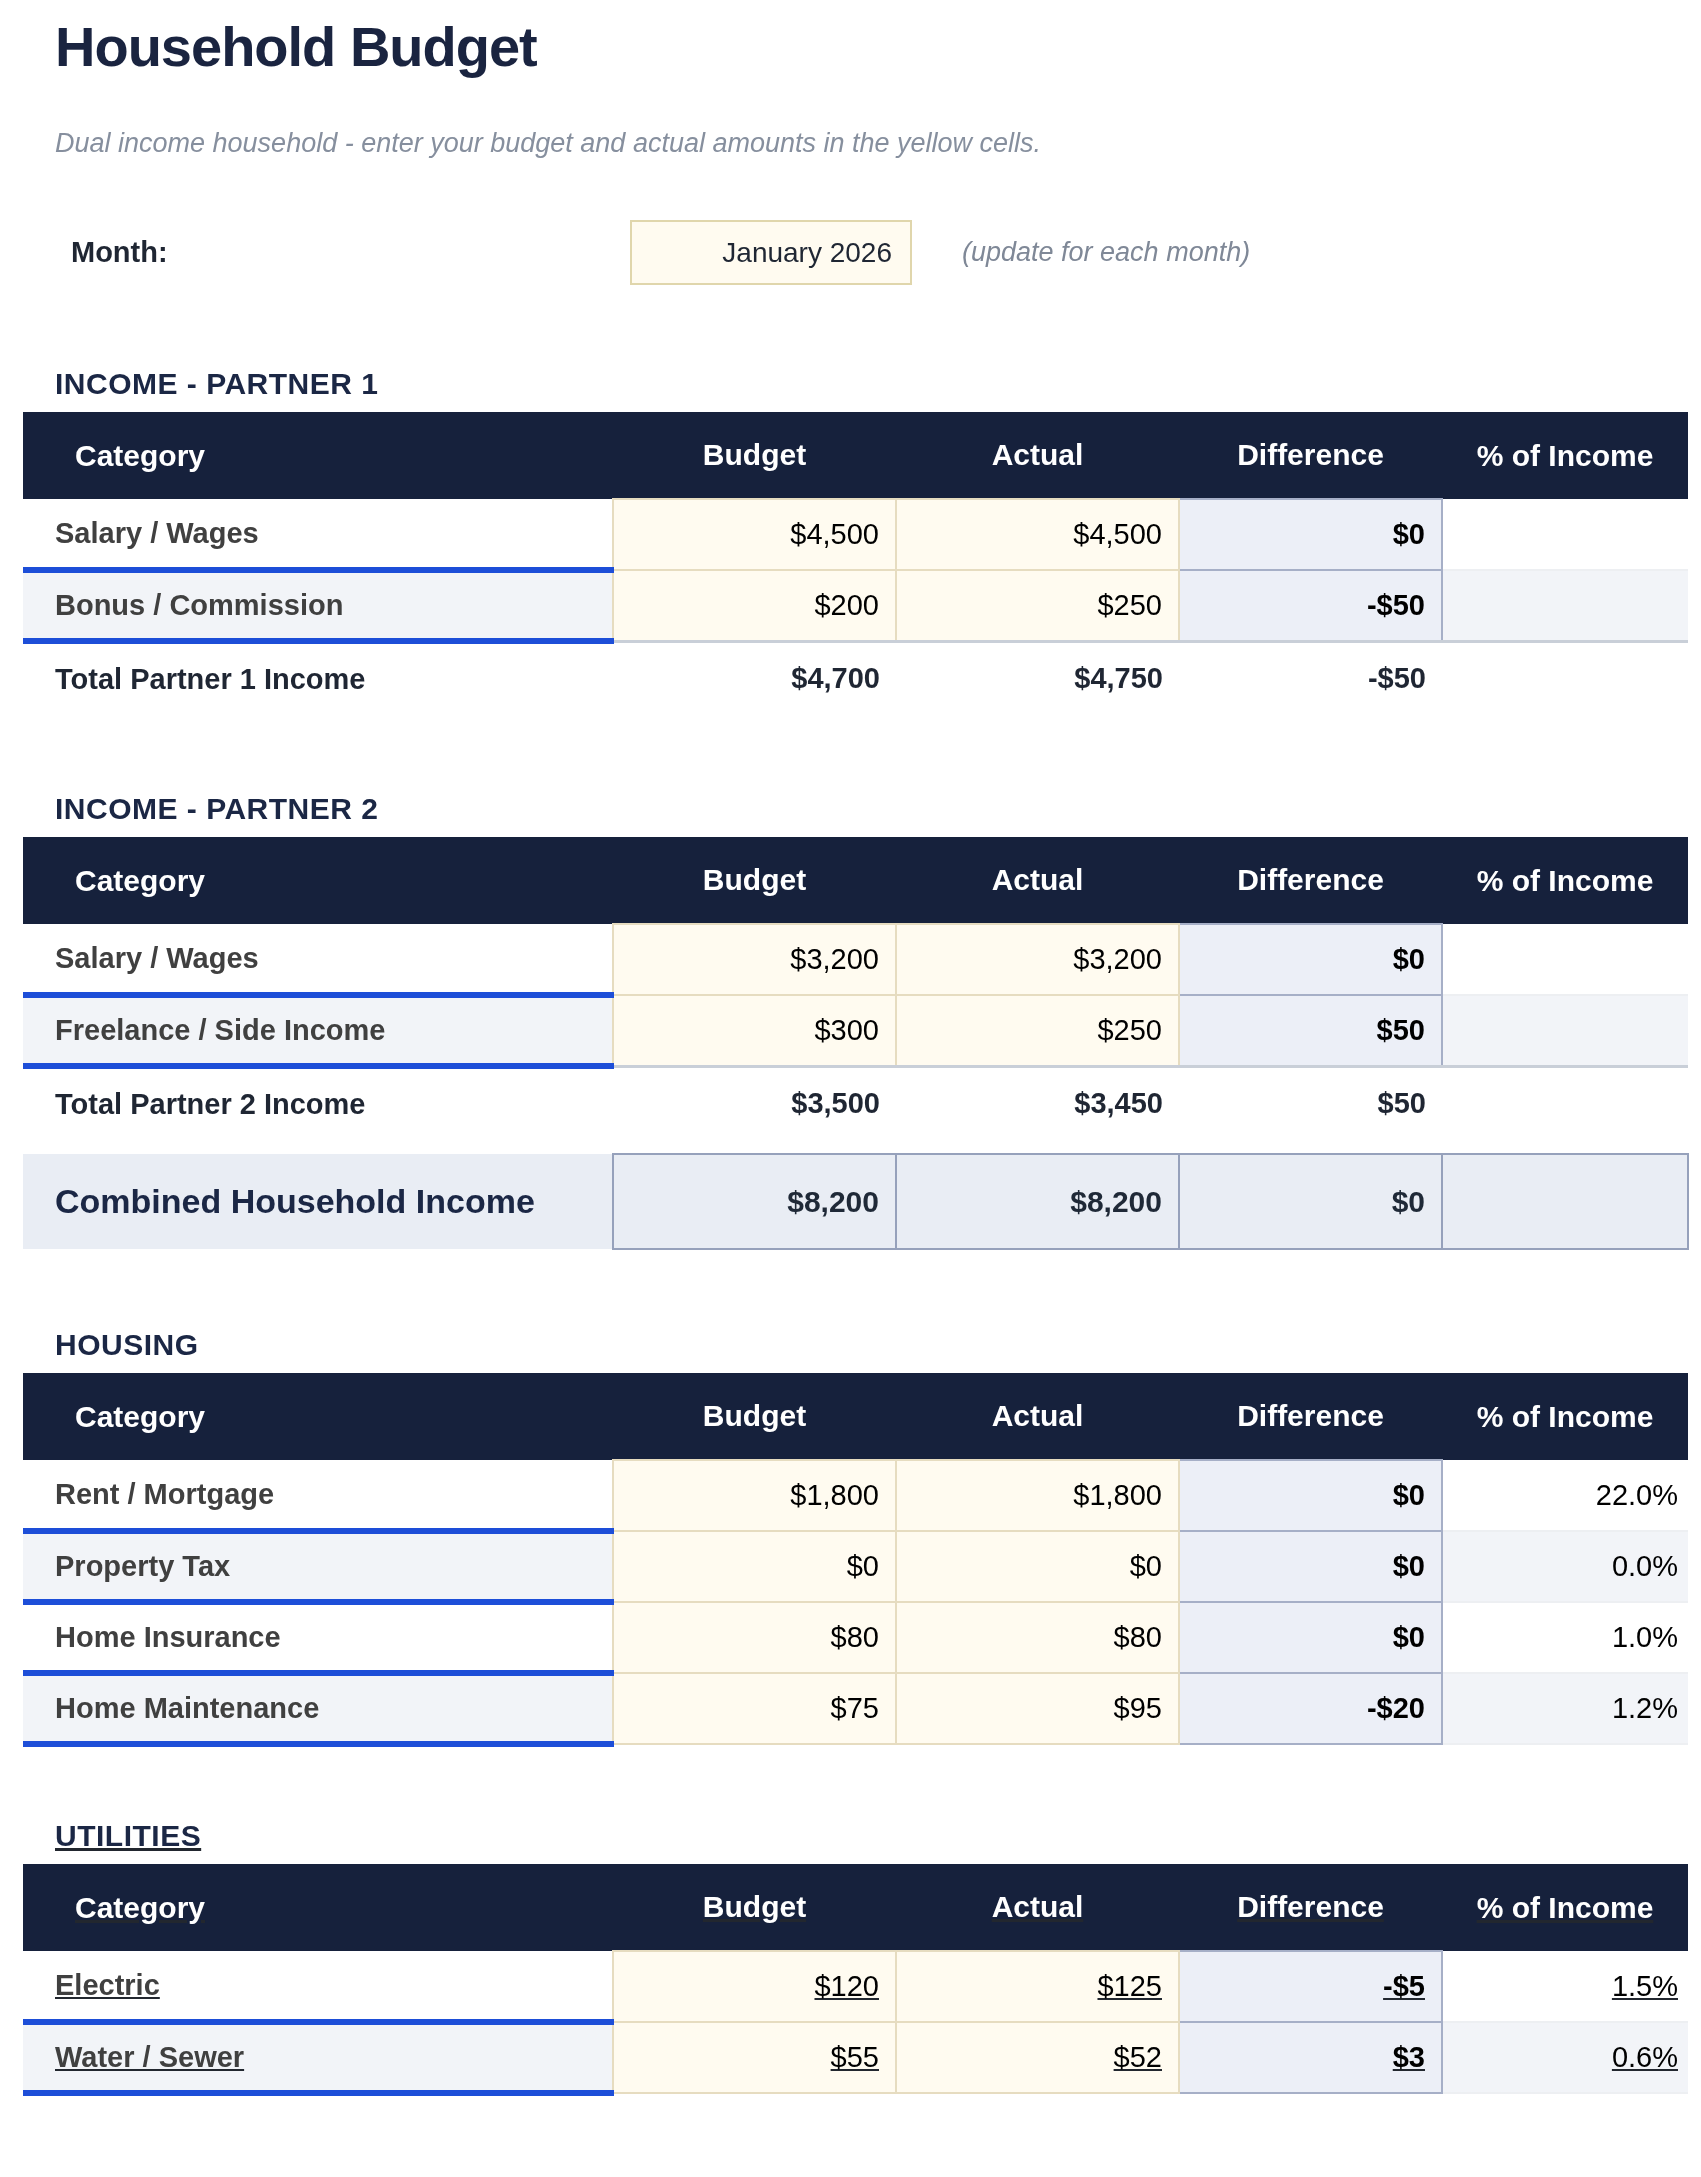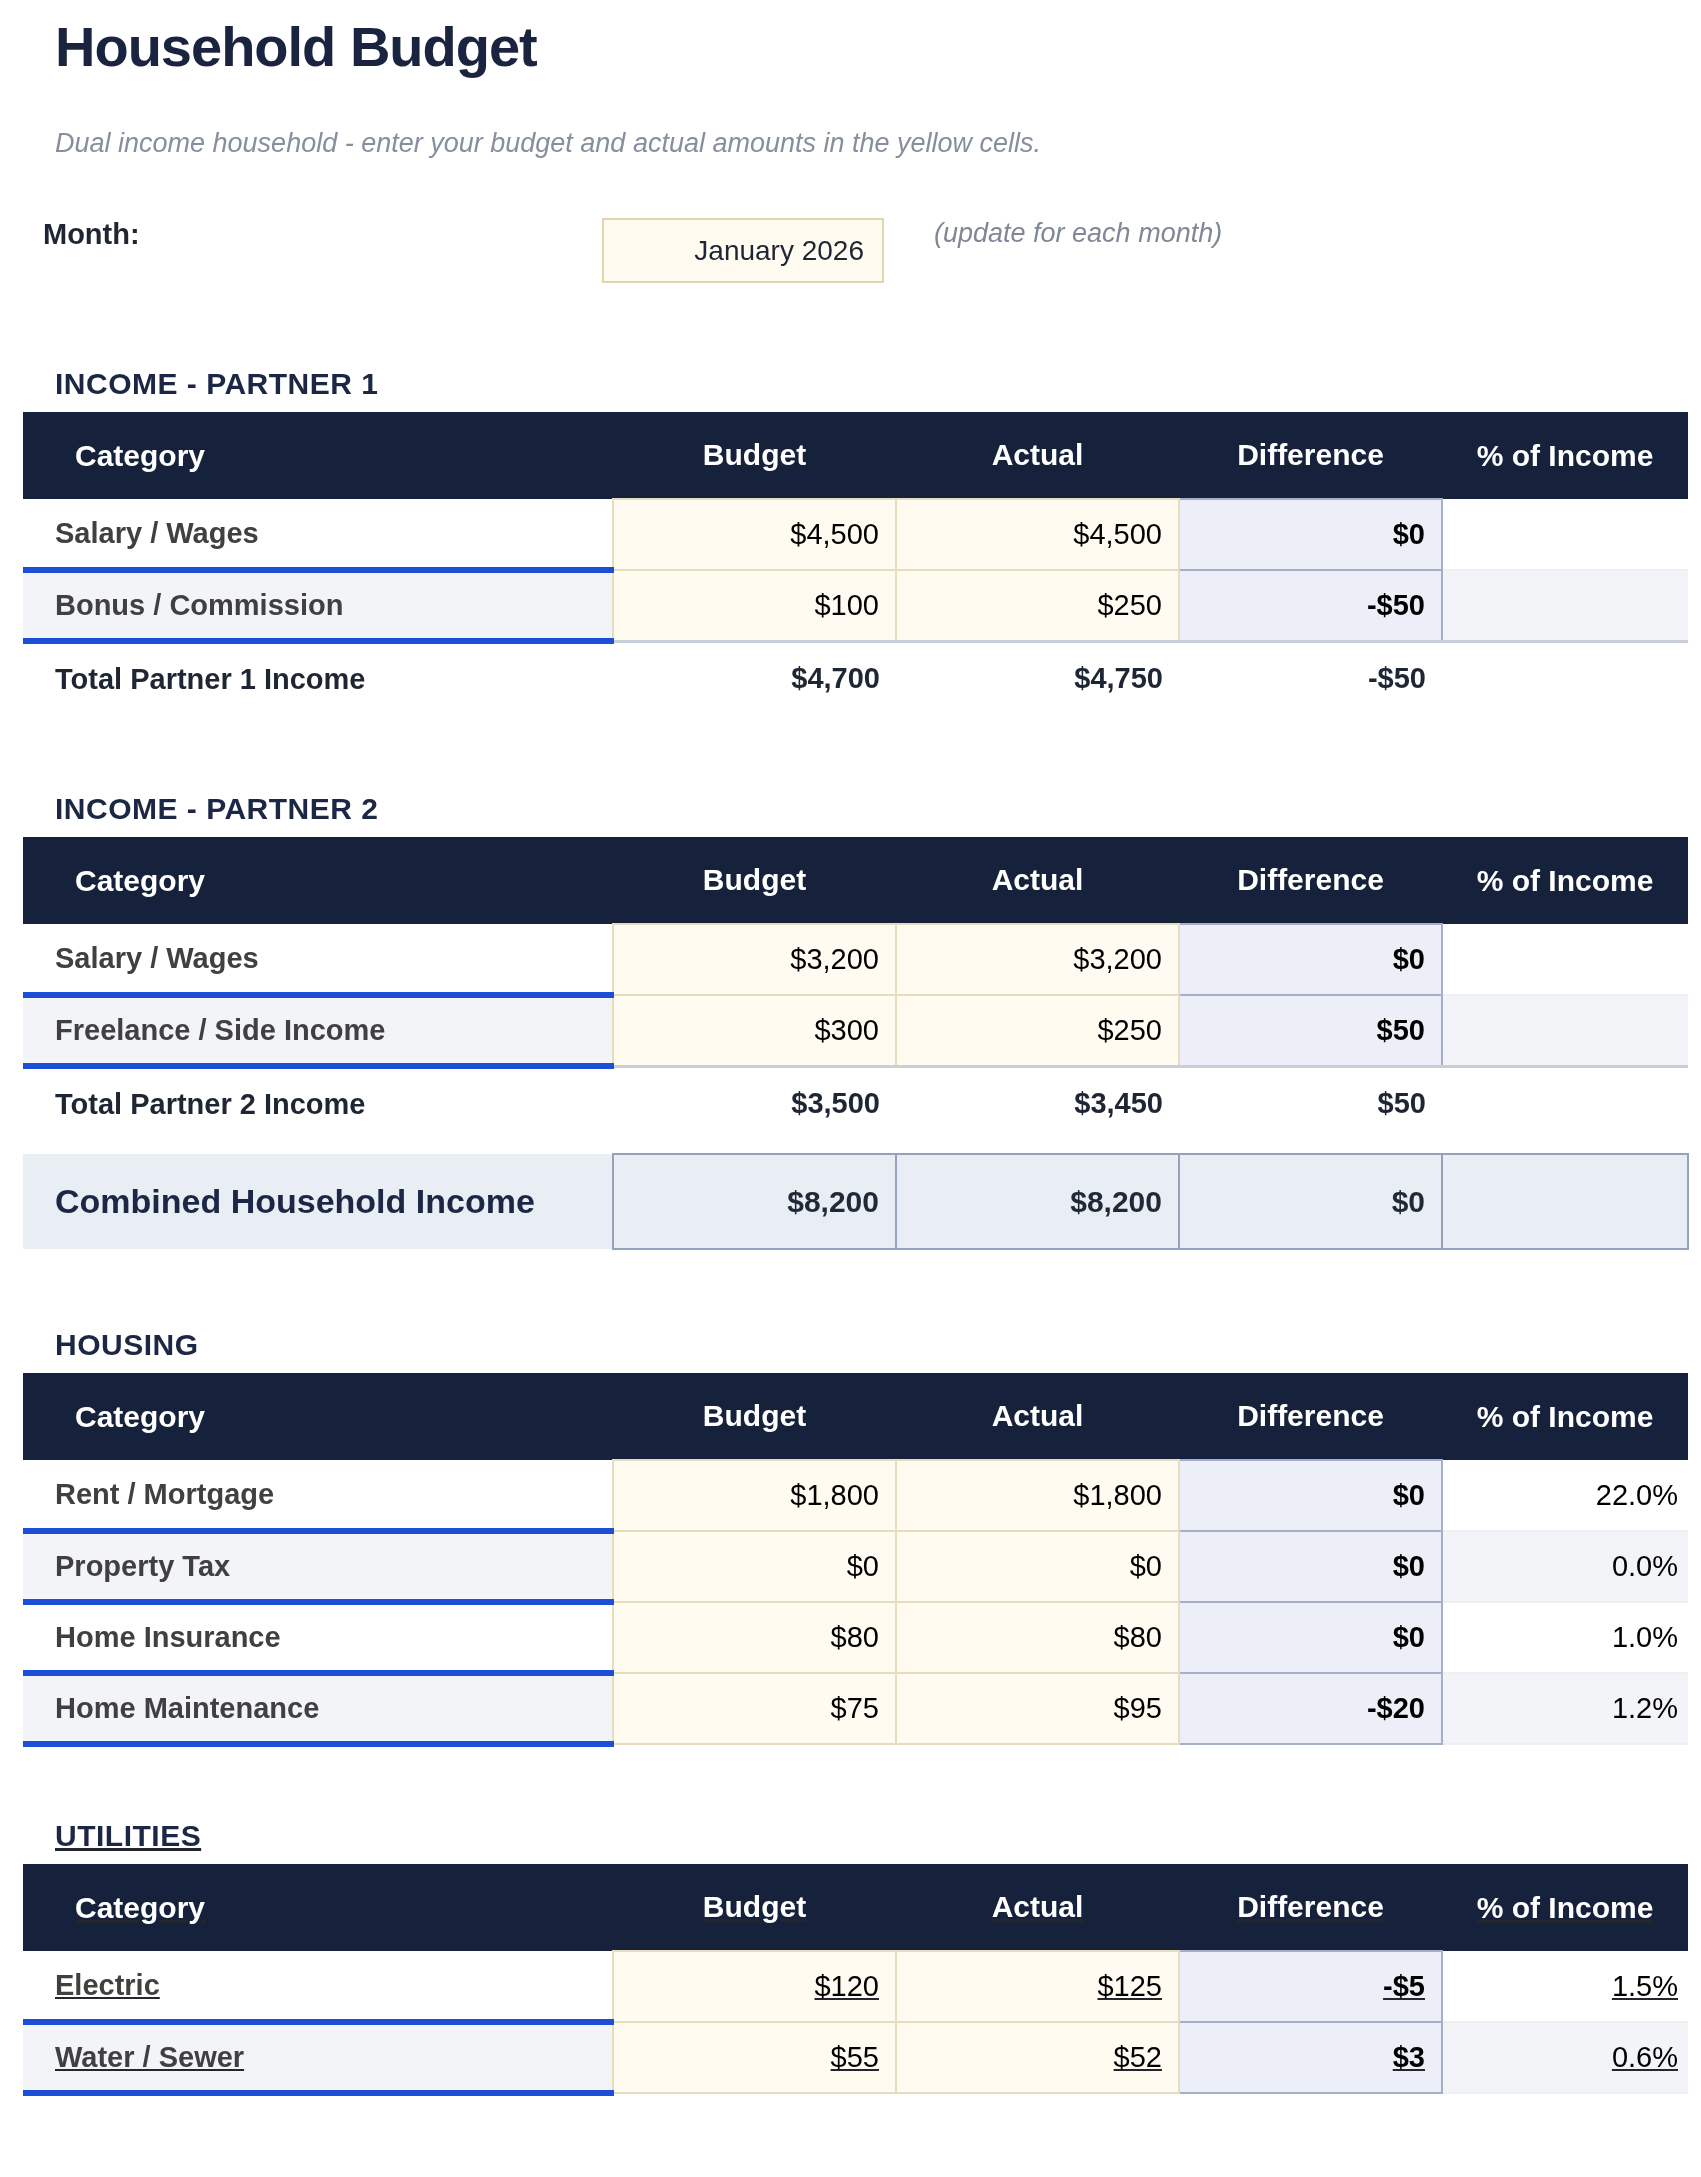--- a/index.html
+++ b/index.html
@@ -16,22 +16,22 @@
     margin: 14px 0 0 32px;
     font-size: 56px; line-height: 65px; font-weight: 800;
     color: #1A2440; letter-spacing: -1px;
   }
   .subtitle {
     margin: 48px 0 0 32px;
     font-size: 27px; line-height: 32px;
     font-style: italic; color: #868F9E;
   }
   .month-row {
-    margin: 59px 0 0 20px; height: 69px;
-    display: flex; align-items: flex-start;
+    margin: 59px 0 0 48px; height: 69px;
+    display: flex; align-items: center;
   }
   .month-label { width: 559px; font-size: 29px; font-weight: bold; color: #1F2633; }
   .month-input {
     width: 282px; height: 65px;
     background: #FFFBF0; border: 2px solid #E0D6AC;
     font-size: 28px; color: #1F2633;
     display: flex; align-items: center; justify-content: flex-end;
     padding-right: 18px;
   }
   .month-note { margin-left: 50px; font-size: 27px; font-style: italic; color: #7F8897; }
@@ -134,21 +134,21 @@
       </tr>
       <tr class="data-row">
         <td class="cat">Salary / Wages</td>
         <td class="num yellow">$4,500</td>
         <td class="num yellow">$4,500</td>
         <td class="num blue neu">$0</td>
         <td class="num pct"></td>
       </tr>
       <tr class="data-row alt">
         <td class="cat">Bonus / Commission</td>
-        <td class="num yellow">$100</td>
+        <td class="num yellow">$200</td>
         <td class="num yellow">$250</td>
         <td class="num blue neg">-$50</td>
         <td class="num pct"></td>
       </tr>
       <tr class="total-row">
         <td class="cat">Total Partner 1 Income</td>
         <td class="num">$4,700</td>
         <td class="num">$4,750</td>
         <td class="num neg">-$50</td>
         <td class="num pct"></td>

